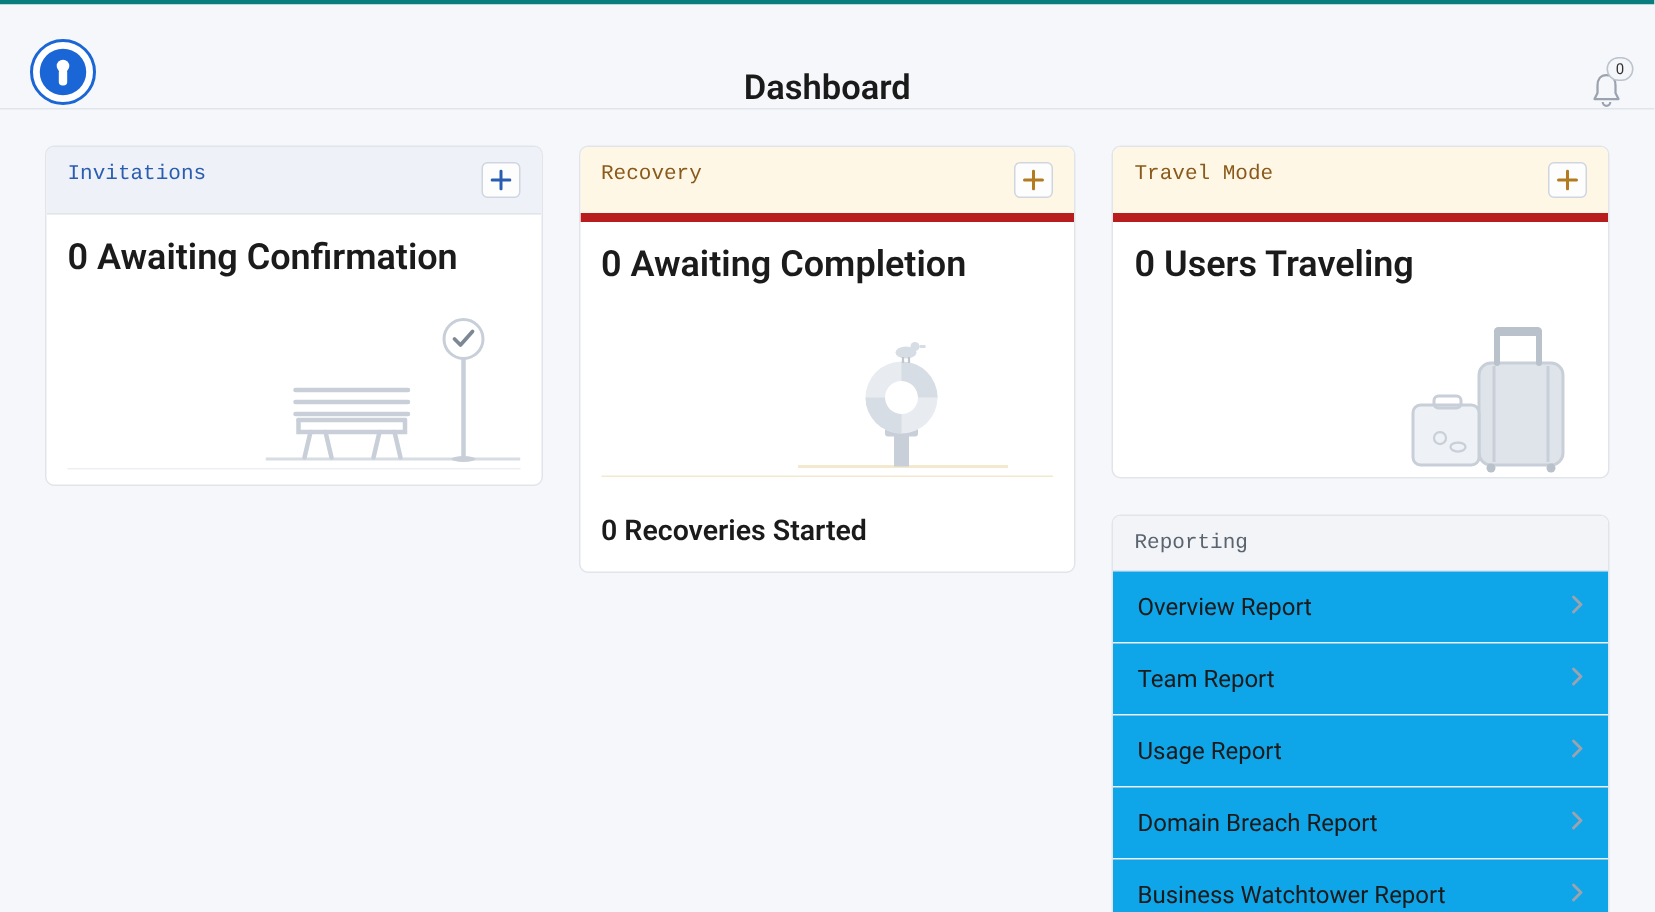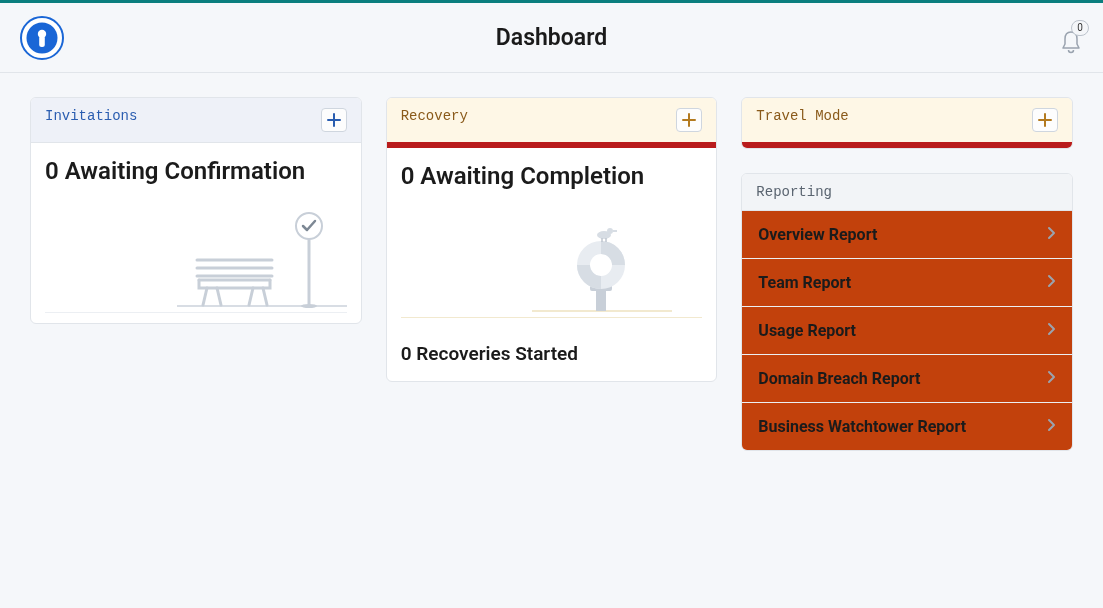--- a/index.html
+++ b/index.html
@@ -7,21 +7,21 @@
     font-family: -apple-system, BlinkMacSystemFont, "Segoe UI", Roboto, Helvetica, Arial, sans-serif;
     background: #f5f7fa;
     width: 1103px;
     height: 608px;
     overflow: hidden;
     color: #222;
   }
   .topbar-line { height: 3px; background: #0a7e7e; width: 100%; }
   .header {
     display: flex;
-    align-items: center;
+    align-items: flex-end;
     height: 70px;
     padding: 0 18px;
     border-bottom: 1px solid #e1e5ea;
     position: relative;
     background: #f5f7fa;
     gap: 12px;
   }
   .logo {
     width: 48px; height: 48px;
     display: flex; align-items: center; justify-content: center;
@@ -107,24 +107,24 @@
     padding: 14px 14px 16px;
   }
   .card.travel .card-body { padding-bottom: 0; }
   .report-list .item {
     display: flex;
     align-items: center;
     justify-content: space-between;
     padding: 14px 16px;
     border-top: 1px solid #eceff3;
     font-size: 16px;
-    font-weight: 700;
+    font-weight: 400;
     color: #1b1b1b;
     cursor: pointer;
-    background:#c2410c;
+    background:#0ea5e9;
   }
   .report-list .item:first-child { border-top: none; }
   .chev { color: #9aa3af; }
   .right-col { display: flex; flex-direction: column; gap: 24px; }
 </style>
 </head>
 <body>
 
 <div class="topbar-line"></div>
 
@@ -229,20 +229,42 @@
 
     <div class="card travel">
       <div class="card-head amber">
         <span>Travel Mode</span>
         <div class="plus-btn">
           <svg width="14" height="14" viewBox="0 0 14 14">
             <path d="M7 1 V13 M1 7 H13" stroke="#b37a1f" stroke-width="2" stroke-linecap="round"></path>
           </svg>
         </div>
       </div>
+      <div class="card-body">
+        <div class="stat">0 Users Traveling</div>
+        <div class="illus">
+          <svg width="160" height="110" viewBox="0 0 160 110">
+
+            <rect x="88" y="34" width="56" height="68" rx="8" fill="#dfe4ea" stroke="#c8cfd8" stroke-width="2"></rect>
+            <line x1="98" y1="36" x2="98" y2="100" stroke="#c8cfd8" stroke-width="2"></line>
+            <line x1="134" y1="36" x2="134" y2="100" stroke="#c8cfd8" stroke-width="2"></line>
+
+            <path d="M100 34 L100 14 L128 14 L128 34" fill="none" stroke="#b9c1cb" stroke-width="4" stroke-linecap="round"></path>
+            <rect x="98" y="10" width="32" height="6" rx="3" fill="#b9c1cb"></rect>
+
+            <circle cx="96" cy="104" r="3" fill="#b9c1cb"></circle>
+            <circle cx="136" cy="104" r="3" fill="#b9c1cb"></circle>
+
+            <rect x="44" y="62" width="44" height="40" rx="5" fill="#eef1f5" stroke="#c8cfd8" stroke-width="2"></rect>
+            <rect x="58" y="56" width="18" height="8" rx="3" fill="none" stroke="#c8cfd8" stroke-width="2"></rect>
+            <circle cx="62" cy="84" r="4" fill="none" stroke="#c8cfd8" stroke-width="1.5"></circle>
+            <ellipse cx="74" cy="90" rx="5" ry="3" fill="none" stroke="#c8cfd8" stroke-width="1.5"></ellipse>
+          </svg>
+        </div>
+      </div>
     </div>
 
     <div class="card">
       <div class="card-head gray">
         <span>Reporting</span>
       </div>
       <div class="report-list">
         <div class="item">
           <span>Overview Report</span>
           <span class="chev">

